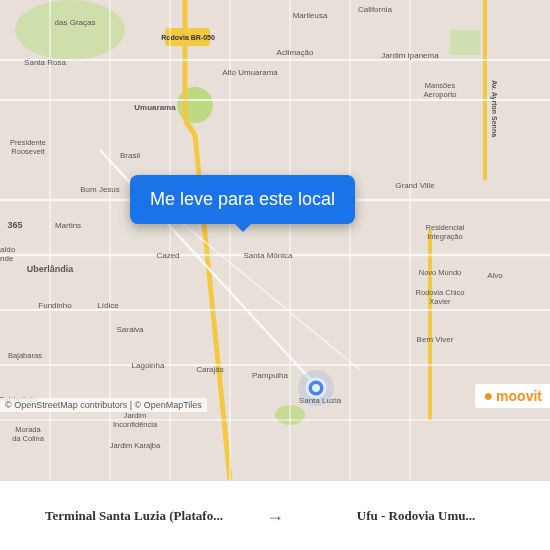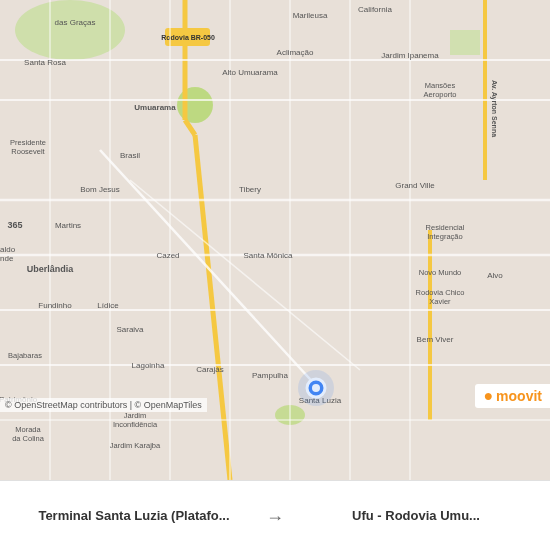--- a/index.html
+++ b/index.html
@@ -69,20 +69,21 @@
       gap: 8px;
     }
 
     .route-endpoint {
       display: flex;
       flex-direction: column;
       align-items: center;
       justify-content: center;
       flex: 1;
       min-width: 0;
+      font-family: Liberation Serif, serif;
     }
 
     .route-label {
       font-size: 13px;
       font-weight: 600;
       color: #333;
       text-align: center;
       white-space: nowrap;
       overflow: hidden;
       text-overflow: ellipsis;
@@ -215,20 +216,21 @@
 
     <text x="0" y="252" font-size="8" fill="#555">aldo</text>
     <text x="0" y="261" font-size="8" fill="#555">nde</text>
 
     <circle cx="316" cy="388" r="9" fill="#4285F4" stroke="white" stroke-width="3"></circle>
     <circle cx="316" cy="388" r="4" fill="white"></circle>
 
     <circle cx="316" cy="388" r="18" fill="#4285F4" opacity="0.15"></circle>
   </svg>
 
+  <button class="callout-button">Me leve para este local</button>
 
   <div class="attribution">
     <span>© OpenStreetMap contributors | © OpenMapTiles</span>
   </div>
 
   <div class="moovit-logo">
     <span style="color:#f7941d; font-size:16px;">●</span>
     <span style="color:#f7941d; font-weight:700; font-size:14px;text-align:right;">moovit</span>
   </div>
 </div>

